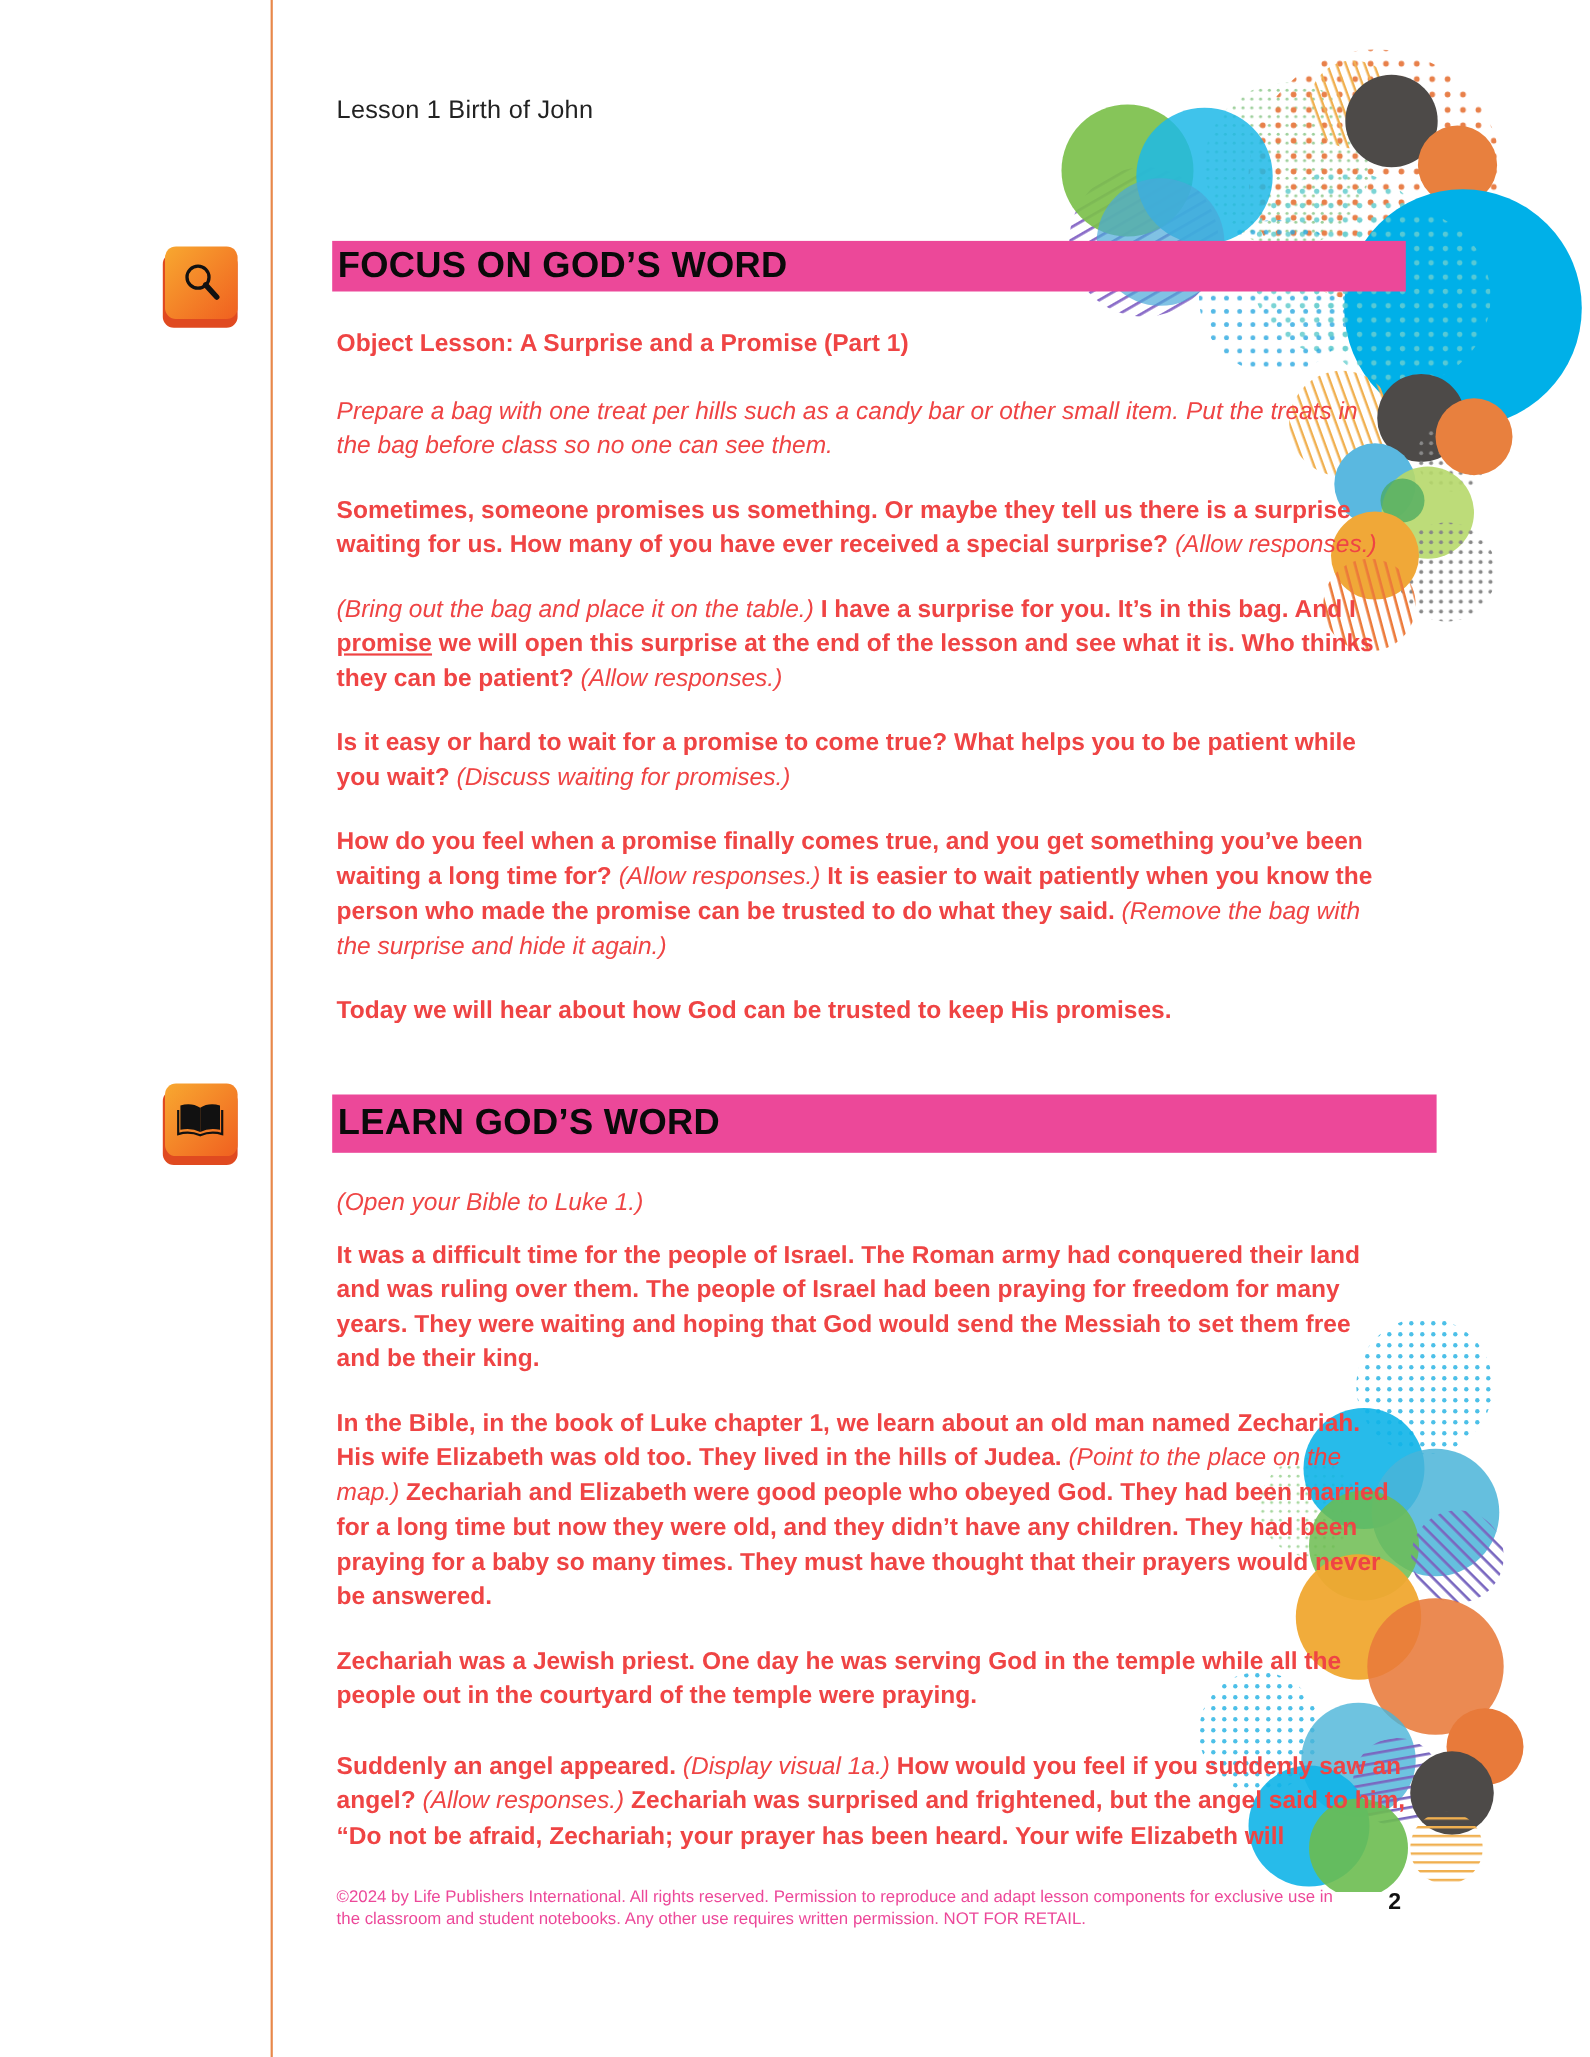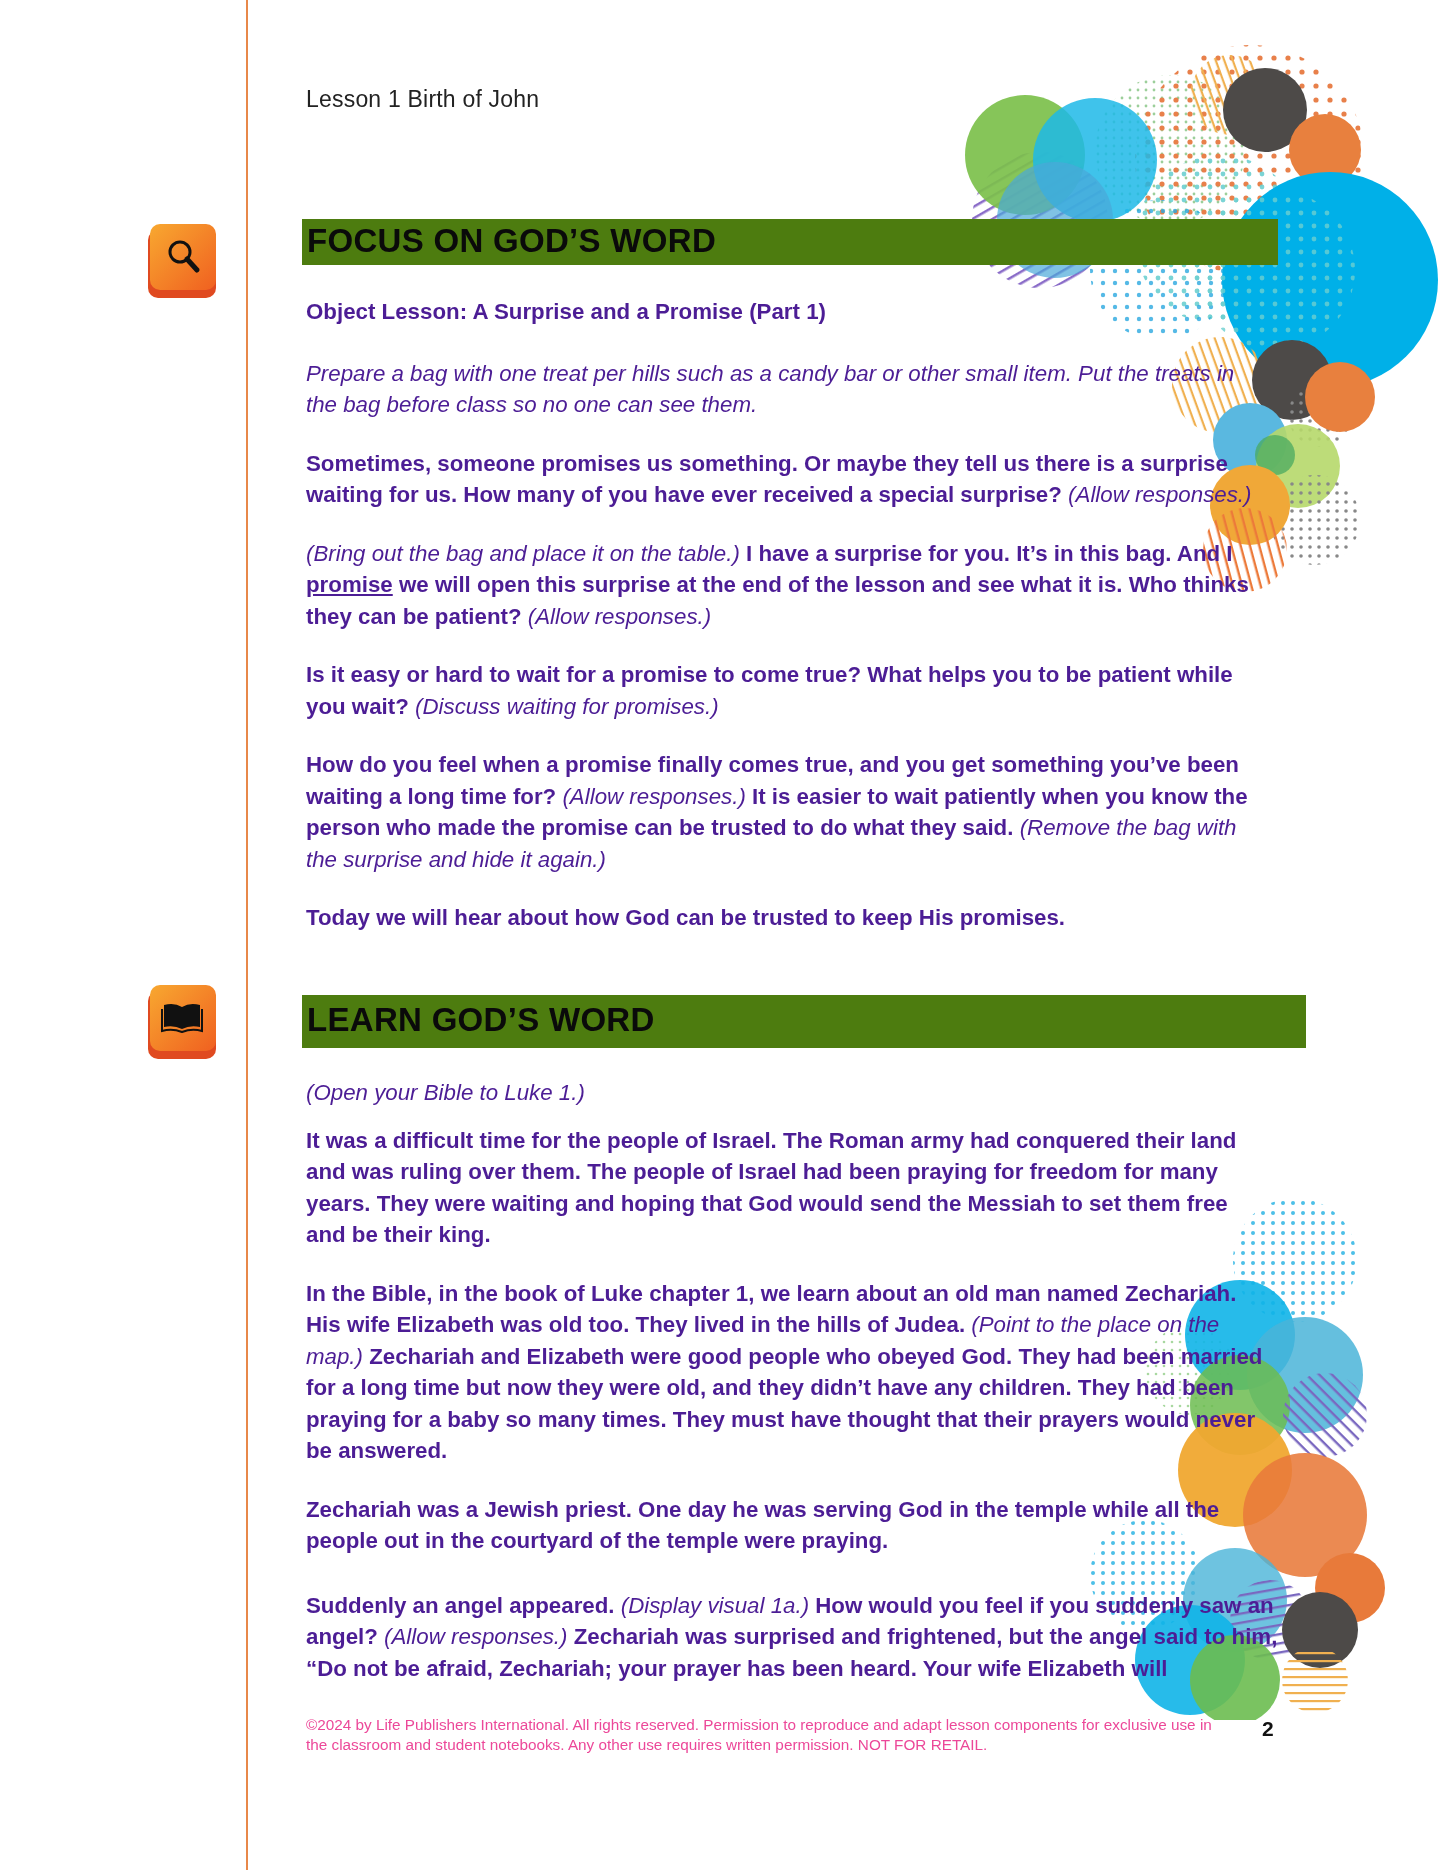--- a/index.html
+++ b/index.html
@@ -1,24 +1,24 @@
 <!DOCTYPE html>
 <html><head>
   <meta charset="utf-8">
   <style>
     html, body { margin: 0; padding: 0; background: #ffffff; }
     body { width: 1445px; height: 1870px; position: relative; overflow: hidden; font-family: "Liberation Sans", sans-serif; color: #111; }
     .page { position: absolute; inset: 0; }
     .margin-line { position: absolute; left: 246px; top: 0; width: 2px; height: 1870px; background: #e8884a; }
     .header-text { position: absolute; left: 306px; top: 86px; font-size: 23px; color: #222; font-family: "Liberation Sans", sans-serif; letter-spacing: 0.2px; }
     .deco { position: absolute; pointer-events: none; }
-    .section-bar { position: absolute; left: 302px; width: 976px; background: #4d7c0f; }
+    .section-bar { position: absolute; left: 302px; width: 976px; background: #ec4899; }
     .section-bar .title { position: absolute; left: 5px; font-family: "Liberation Sans", sans-serif; font-weight: bold; font-size: 33px; color: #0a0a0a; letter-spacing: 0.3px; }
     .icon-tile { position: absolute; width: 74px; height: 78px; }
-    .body-text { position: absolute; left: 306px; width: 990px; font-family: "Liberation Sans", sans-serif; font-size: 22.3px; line-height: 31.5px; color: #4c1d95; }
+    .body-text { position: absolute; left: 306px; width: 990px; font-family: "Liberation Sans", sans-serif; font-size: 22.3px; line-height: 31.5px; color: #ef4444; }
     .b { font-weight: bold; }
     .i { font-style: italic; font-weight: normal; }
     .u { text-decoration: underline; }
     p { margin: 0; }
     .footer { position: absolute; left: 306px; top: 1715px; width: 930px; font-size: 15.3px; line-height: 20px; color: #ec4899; font-family: "Liberation Sans", sans-serif; }
     .page-num { position: absolute; left: 1262px; top: 1717px; font-size: 21px; font-weight: bold; color: #111; font-family: "Liberation Sans", sans-serif; }
   </style>
 </head>
 <body>
 

